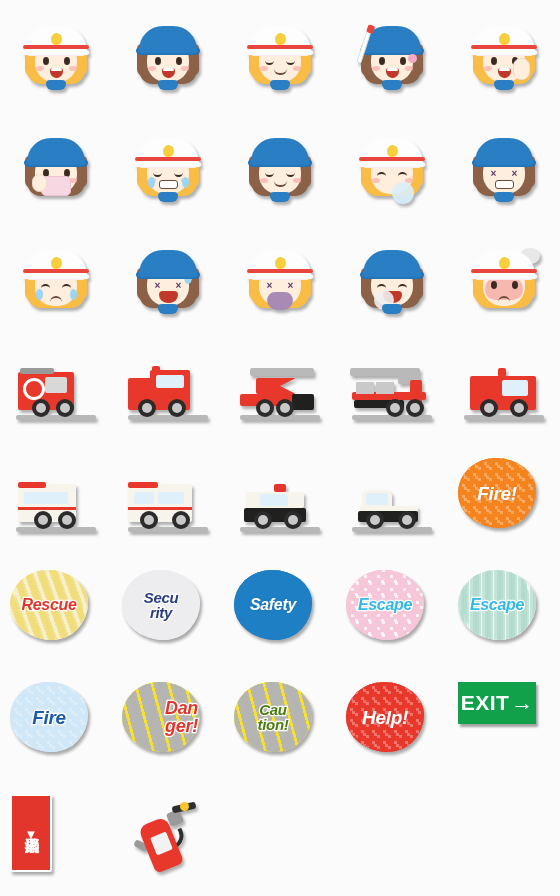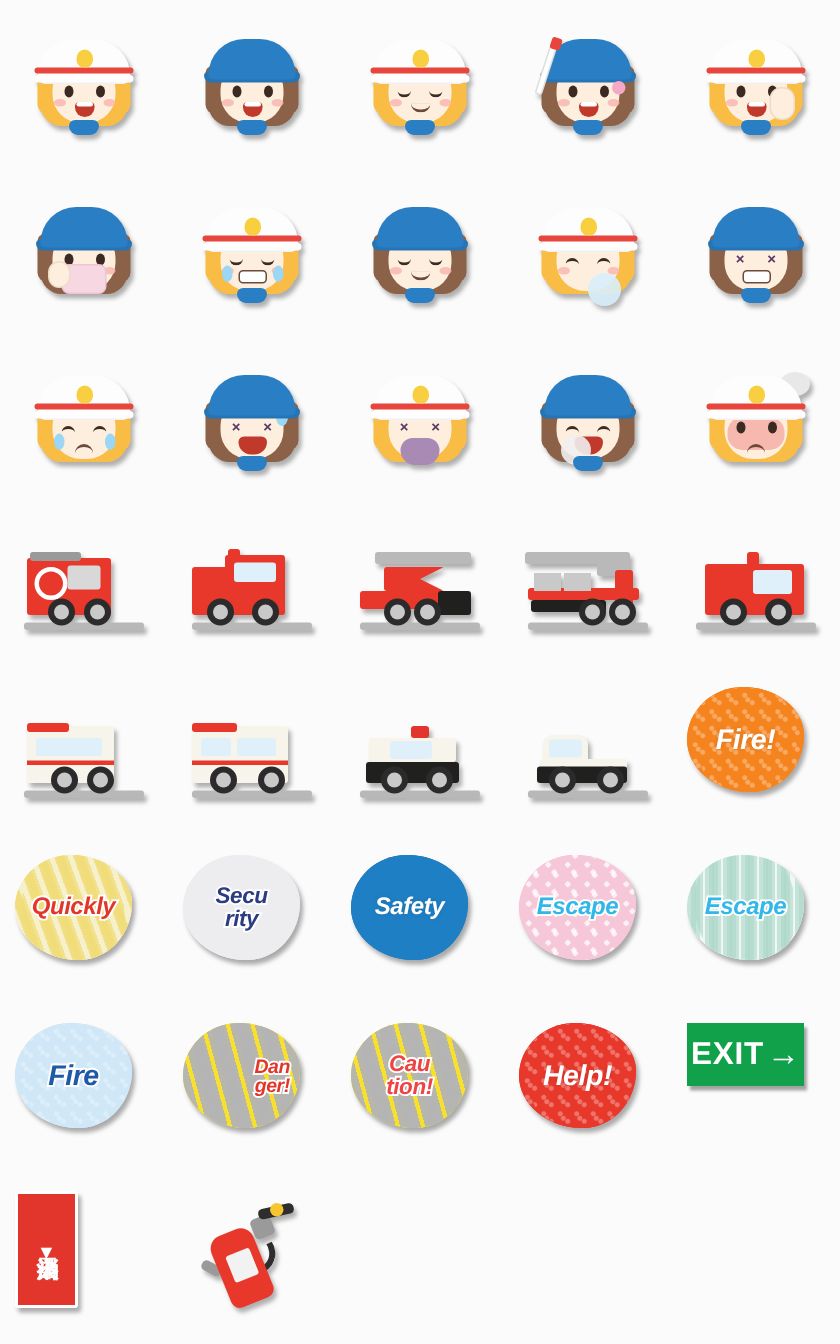--- a/index.html
+++ b/index.html
@@ -586,21 +586,21 @@
       <div class="blob" style="background:radial-gradient(rgba(255,255,255,0.30) 1.6px, transparent 1.7px) 0 0/11px 11px;background-color:transparent"></div>
       <div class="txt " style="color:#ffffff;font-size:19px;text-shadow:0 0 3px rgba(0,0,0,0.12);"><span>Fire!</span></div>
     </div>
       </div>
     </div>
     <div class="cell">
       <div class="art">
         <div class="badge">
       <div class="blob" style="background:#f7f0cd"></div>
       <div class="blob" style="background:repeating-linear-gradient(70deg, rgba(240,220,120,0.75) 0 6px, rgba(255,255,255,0) 6px 12px);background-color:transparent"></div>
-      <div class="txt stroke-d" style="color:#e2362c;font-size:16px;"><span>Quickly</span></div>
+      <div class="txt stroke-d" style="color:#e2362c;font-size:16px;"><span>Rescue</span></div>
     </div>
       </div>
     </div>
     <div class="cell">
       <div class="art">
         <div class="badge">
       <div class="blob" style="background:#ededf0"></div>
       <div class="blob" style="background:none;background-color:transparent"></div>
       <div class="txt stroke-d" style="color:#2c3c82;font-size:15px;"><span>Secu</span><br><span>rity</span></div>
     </div>
@@ -640,30 +640,30 @@
       <div class="blob" style="background:radial-gradient(rgba(255,255,255,0.30) 1.6px, transparent 1.7px) 0 0/11px 11px;background-color:transparent"></div>
       <div class="txt stroke-d" style="color:#1f5aa6;font-size:19px;"><span>Fire</span></div>
     </div>
       </div>
     </div>
     <div class="cell">
       <div class="art">
         <div class="badge">
       <div class="blob" style="background:#f7e12e"></div>
       <div class="blob" style="background:repeating-linear-gradient(75deg, rgba(180,180,180,0.95) 0 8px, rgba(255,255,255,0) 8px 16px);background-color:transparent"></div>
-      <div class="txt stroke-d" style="color:#e2362c;font-size:13px;padding-left:41px;"><span>Dan</span><br><span>ger!</span></div>
+      <div class="txt stroke-d" style="color:#e2362c;font-size:18px;padding-left:41px;"><span>Dan</span><br><span>ger!</span></div>
     </div>
       </div>
     </div>
     <div class="cell">
       <div class="art">
         <div class="badge">
       <div class="blob" style="background:#f7e12e"></div>
       <div class="blob" style="background:repeating-linear-gradient(75deg, rgba(180,180,180,0.95) 0 8px, rgba(255,255,255,0) 8px 16px);background-color:transparent"></div>
-      <div class="txt stroke-d" style="color:#ef4444;font-size:15px;"><span>Cau</span><br><span>tion!</span></div>
+      <div class="txt stroke-d" style="color:#4d7c0f;font-size:15px;"><span>Cau</span><br><span>tion!</span></div>
     </div>
       </div>
     </div>
     <div class="cell">
       <div class="art">
         <div class="badge">
       <div class="blob" style="background:#e8382b"></div>
       <div class="blob" style="background:radial-gradient(rgba(255,255,255,0.30) 1.6px, transparent 1.7px) 0 0/11px 11px;background-color:transparent"></div>
       <div class="txt " style="color:#ffffff;font-size:19px;text-shadow:0 0 3px rgba(0,0,0,0.12);"><span>Help!</span></div>
     </div>

